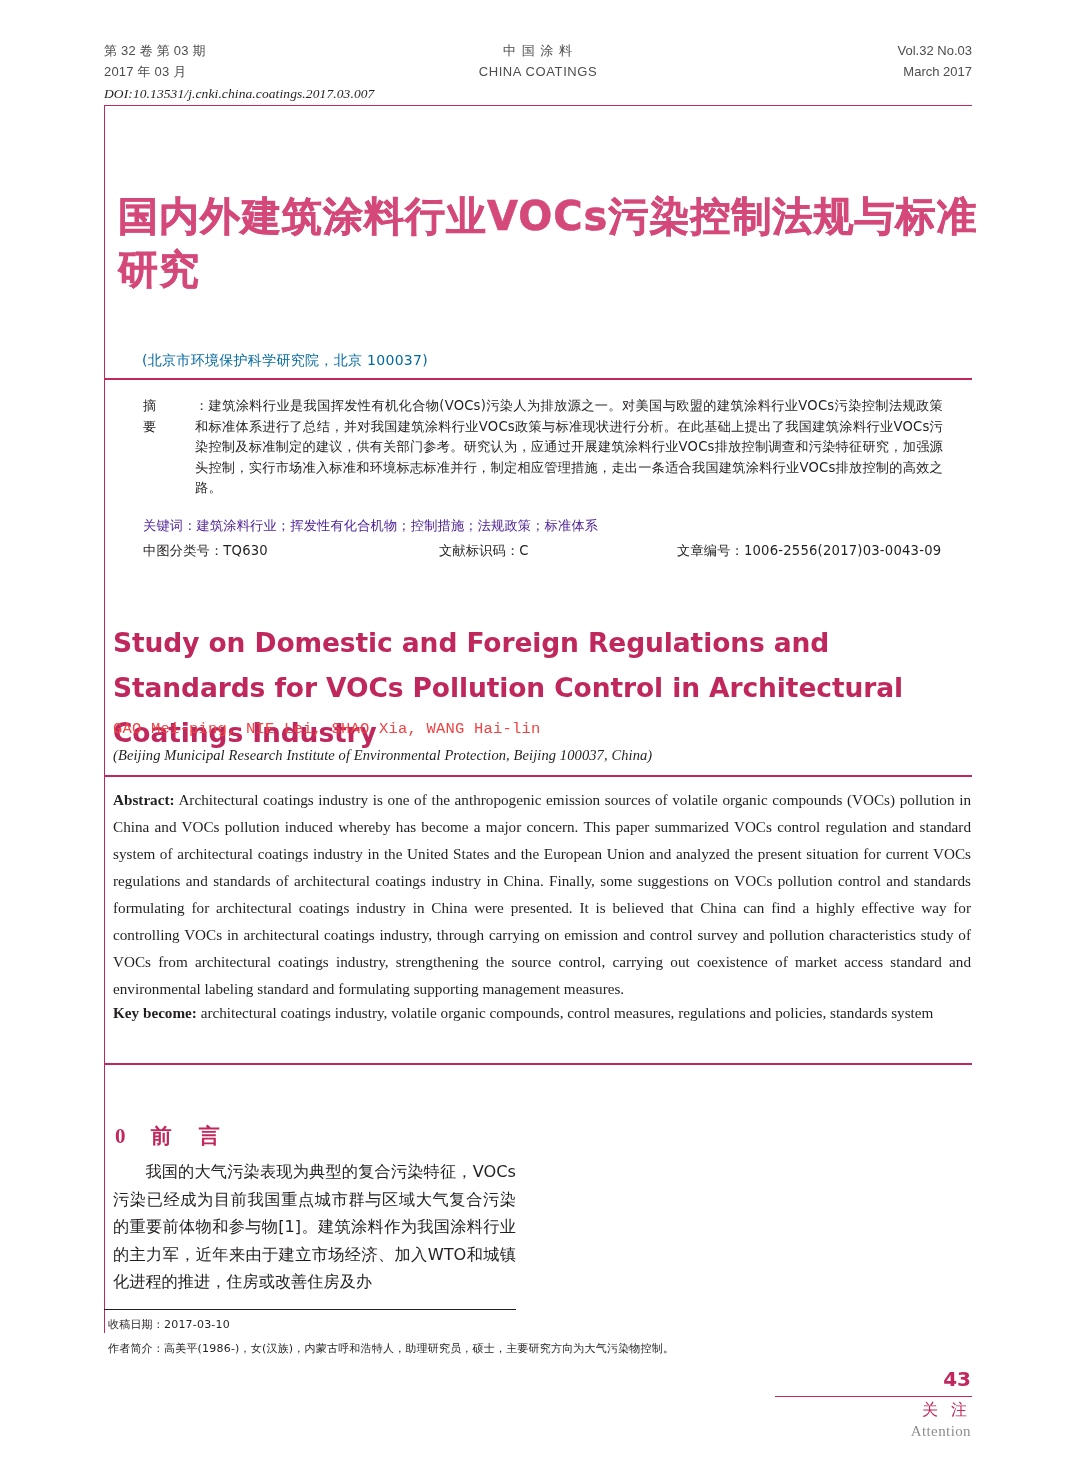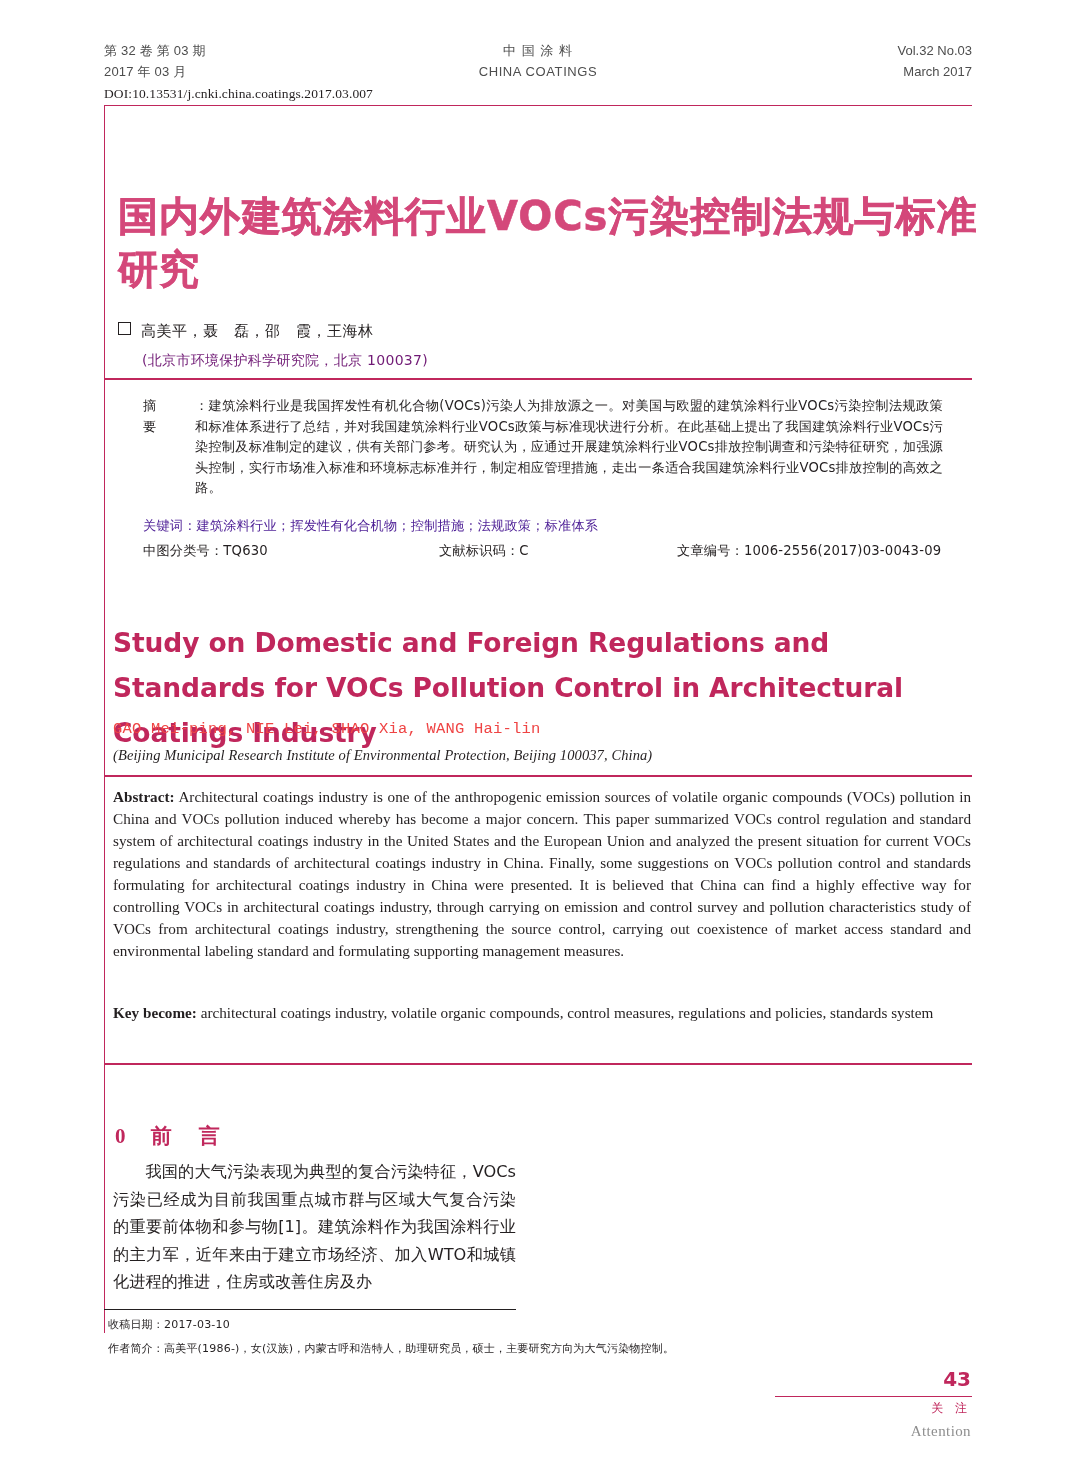--- a/index.html
+++ b/index.html
@@ -57,20 +57,21 @@
   .runhead .center .en { letter-spacing: 0.6px; text-align: center; }
 
   .doi {
     position: absolute;
     left: 104px;
     top: 86px;
     font-family: "Liberation Serif", serif;
     font-size: 13.5px;
     color: #231f20;
     letter-spacing: 0.1px;
+    font-style: italic;
   }
   .rule-top {
     position: absolute;
     left: 104px;
     top: 105px;
     width: 868px;
     height: 1px;
     background: #c0275c;
   }
 
@@ -116,21 +117,21 @@
     border: 1px solid #231f20;
     margin-right: 10px;
     vertical-align: 1px;
   }
   .cn-affil {
     position: absolute;
     left: 142px;
     top: 352px;
     font-family: "DejaVu Sans", sans-serif;
     font-size: 14px;
-    color: #701a75;
+    color: #0369a1;
     letter-spacing: 0.3px;
   }
   .rule-underauthors {
     position: absolute;
     left: 104px;
     top: 378px;
     width: 868px;
     height: 2px;
     background: #c0275c;
   }
@@ -224,21 +225,21 @@
   }
 
   
   .en-abs {
     position: absolute;
     left: 113px;
     top: 786px;
     width: 858px;
     font-family: "Liberation Serif", serif;
     font-size: 15.2px;
-    line-height: 22px;
+    line-height: 27px;
     color: #231f20;
     text-align: justify;
   }
   .en-abs b { font-weight: bold; }
   .en-keywords {
     position: absolute;
     left: 113px;
     top: 1000px;
     width: 858px;
     font-family: "Liberation Serif", serif;
@@ -331,21 +332,21 @@
     font-family: "DejaVu Sans", sans-serif;
     font-weight: bold;
     font-size: 20px;
     color: #c0275c;
   }
   .foot-cn {
     position: absolute;
     right: 104px;
     top: 1400px;
     font-family: "DejaVu Sans", sans-serif;
-    font-size: 12px;
+    font-size: 16px;
     color: #c0275c;
     letter-spacing: 4px;
   }
   .foot-en {
     position: absolute;
     right: 104px;
     top: 1423px;
     font-family: "Liberation Serif", serif;
     font-size: 15px;
     color: #8e8e8e;
@@ -371,23 +372,20 @@
       <div>March 2017</div>
     </div>
   </div>
 
   <div class="doi">DOI:10.13531/j.cnki.china.coatings.2017.03.007</div>
   <div class="rule-top"></div>
   <div class="rule-left"></div>
 
   <div class="cn-title">国内外建筑涂料行业VOCs污染控制法规与标准研究</div>
 
-  <div class="cn-authors">
-    <span class="box"></span><span>高美平，聂　磊，邵　霞，王海林</span>
-  </div>
   <div class="cn-affil">(北京市环境保护科学研究院，北京    100037)</div>
   <div class="rule-underauthors"></div>
 
   <div class="cn-abs">
     <span class="lbl">摘　要</span>
     <div class="body">：建筑涂料行业是我国挥发性有机化合物(VOCs)污染人为排放源之一。对美国与欧盟的建筑涂料行业VOCs污染控制法规政策和标准体系进行了总结，并对我国建筑涂料行业VOCs政策与标准现状进行分析。在此基础上提出了我国建筑涂料行业VOCs污染控制及标准制定的建议，供有关部门参考。研究认为，应通过开展建筑涂料行业VOCs排放控制调查和污染特征研究，加强源头控制，实行市场准入标准和环境标志标准并行，制定相应管理措施，走出一条适合我国建筑涂料行业VOCs排放控制的高效之路。</div>
   </div>
   <div class="cn-keywords">关键词：建筑涂料行业；挥发性有化合机物；控制措施；法规政策；标准体系</div>
   <div class="cn-codes">
     <span class="c1">中图分类号：TQ630</span>

